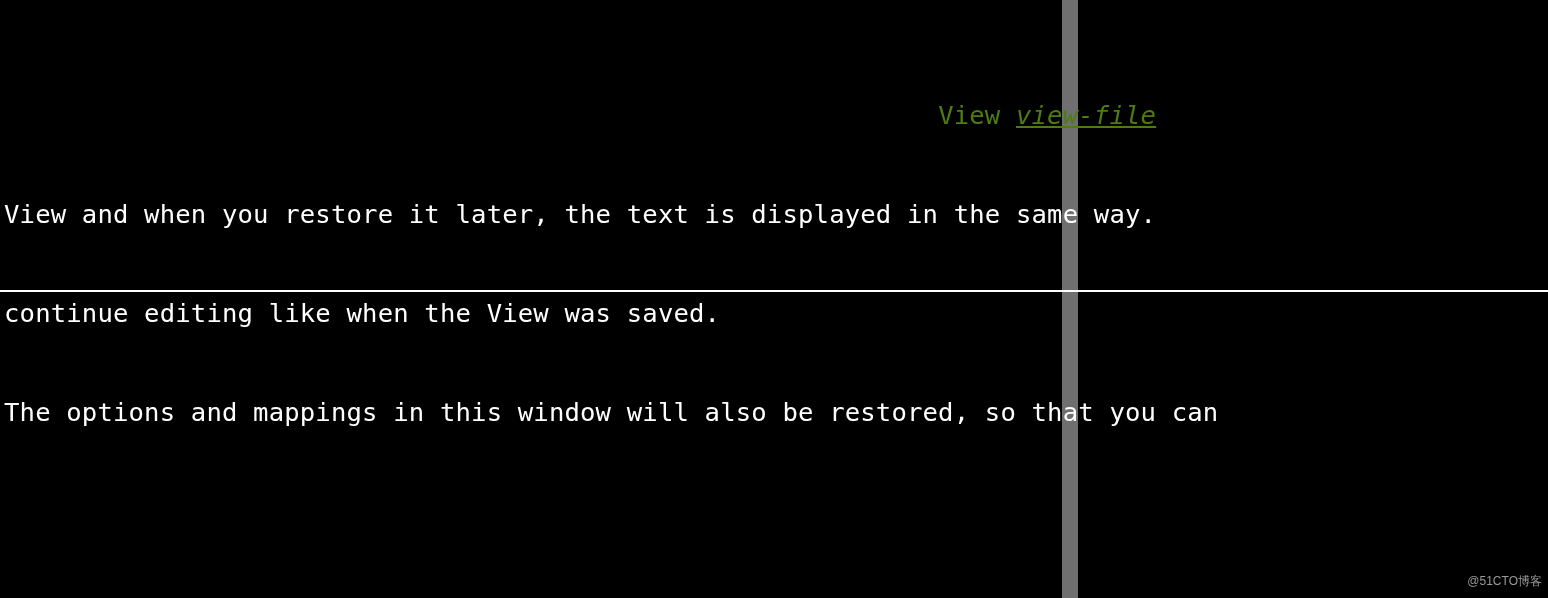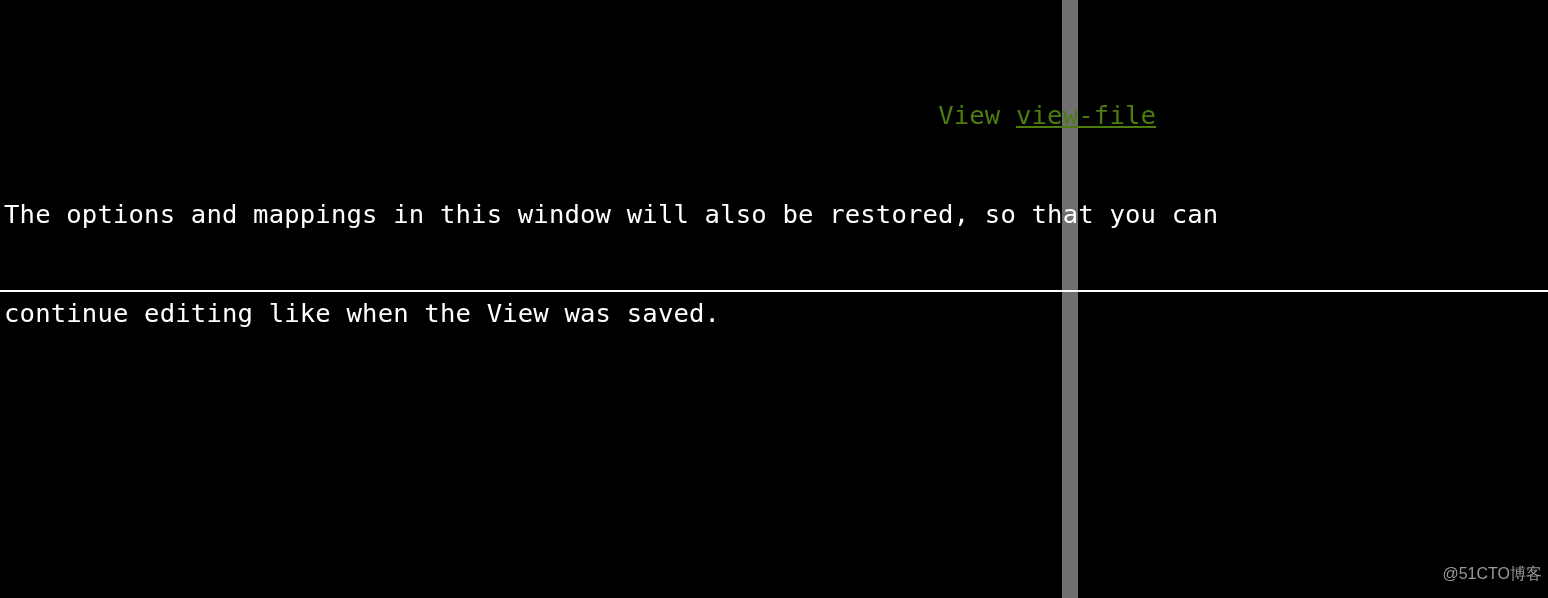--- a/index.html
+++ b/index.html
@@ -21,21 +21,21 @@
     top: 0;
     width: 1540px;
     white-space: pre;
     letter-spacing: 0.16px;
   }
   .line {
     height: 33px;
     position: relative;
   }
   .orange { color: #4d7c0f; }
-  .uline  { text-decoration: underline; }
+  .uline  { text-decoration: underline; font-style: italic; }
 
   .col-guide {
     position: absolute;
     left: 1062px;
     top: 0;
     width: 16px;
     height: 598px;
     background: #6f6f6f;
     z-index: 0;
     pointer-events: none;
@@ -46,40 +46,41 @@
     top: 290px;
     width: 1548px;
     height: 2px;
     background: #fff;
     z-index: 3;
     pointer-events: none;
   }
   .watermark {
     position: absolute;
     right: 6px;
-    bottom: 8px;
-    font-size: 16px;
+    bottom: 0;
+    font-size: 12px;
     color: #9a9a9a;
     font-family: sans-serif;
     z-index: 5;
   }
   .tpad { display:inline-block; }
   .z2 { position: relative; z-index: 2; }
 </style>
 </head>
 <body>
 
 <div class="col-guide"></div>
 <div class="hsplit"></div>
 
 <div class="terminal z2">
 
   <div class="line"><span class="tpad">                                                            </span><span class="orange">View</span><span> </span><span class="orange uline">view-file</span></div>
+  <div class="line">View and when you restore it later, the text is displayed in the same way.</div>
+  <div class="line">continue editing like when the View was saved.</div>
   <div class="line">The options and mappings in this window will also be restored, so that you can</div>
-  <div class="line">continue editing like when the View was saved.</div>
   <div class="line"> </div>
   
   
   
   
   
   
   
   
   

